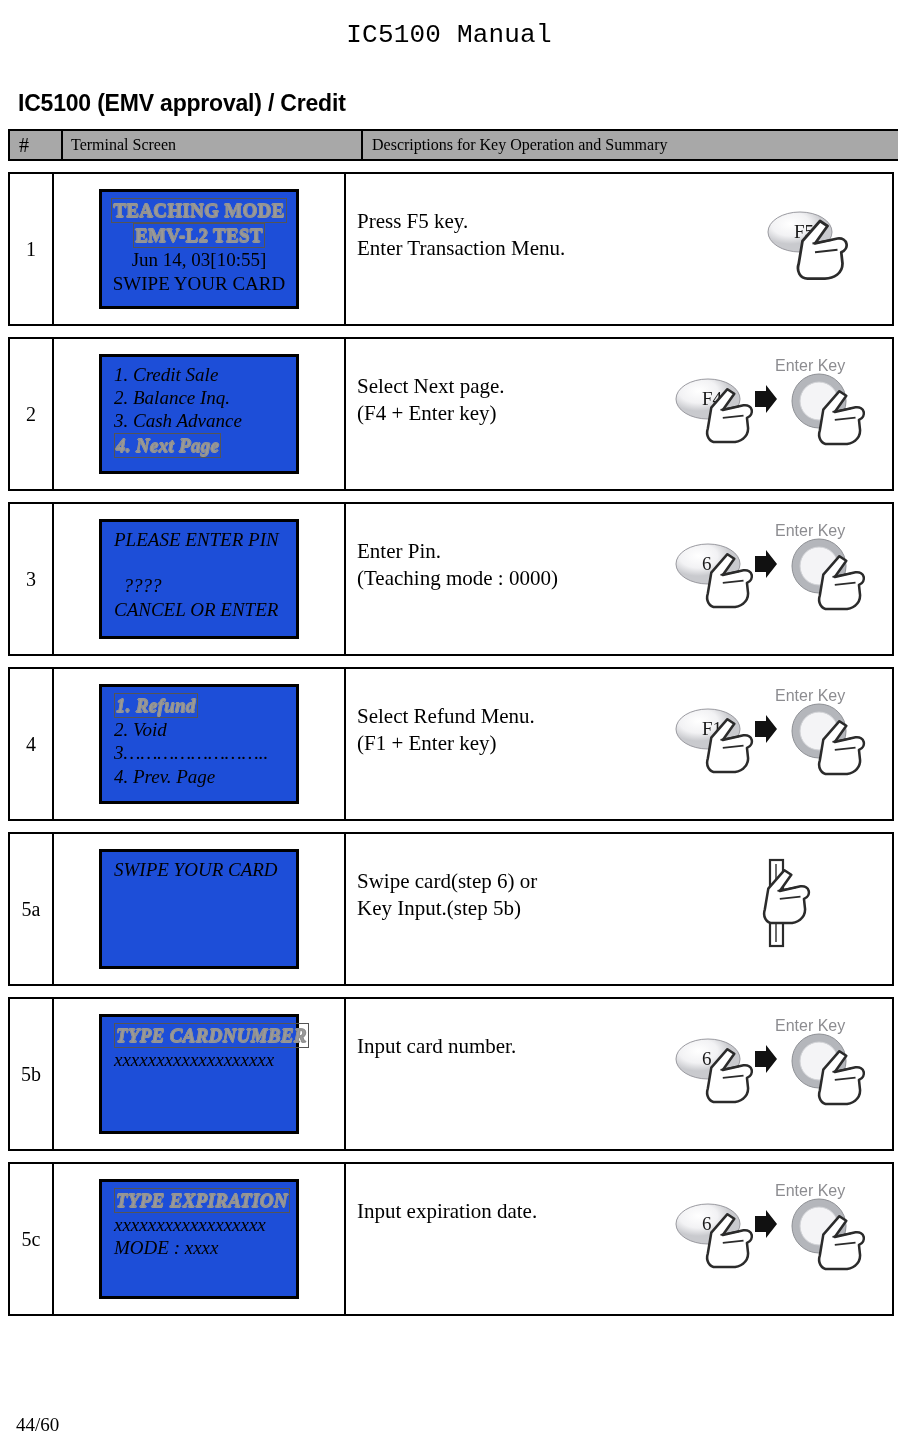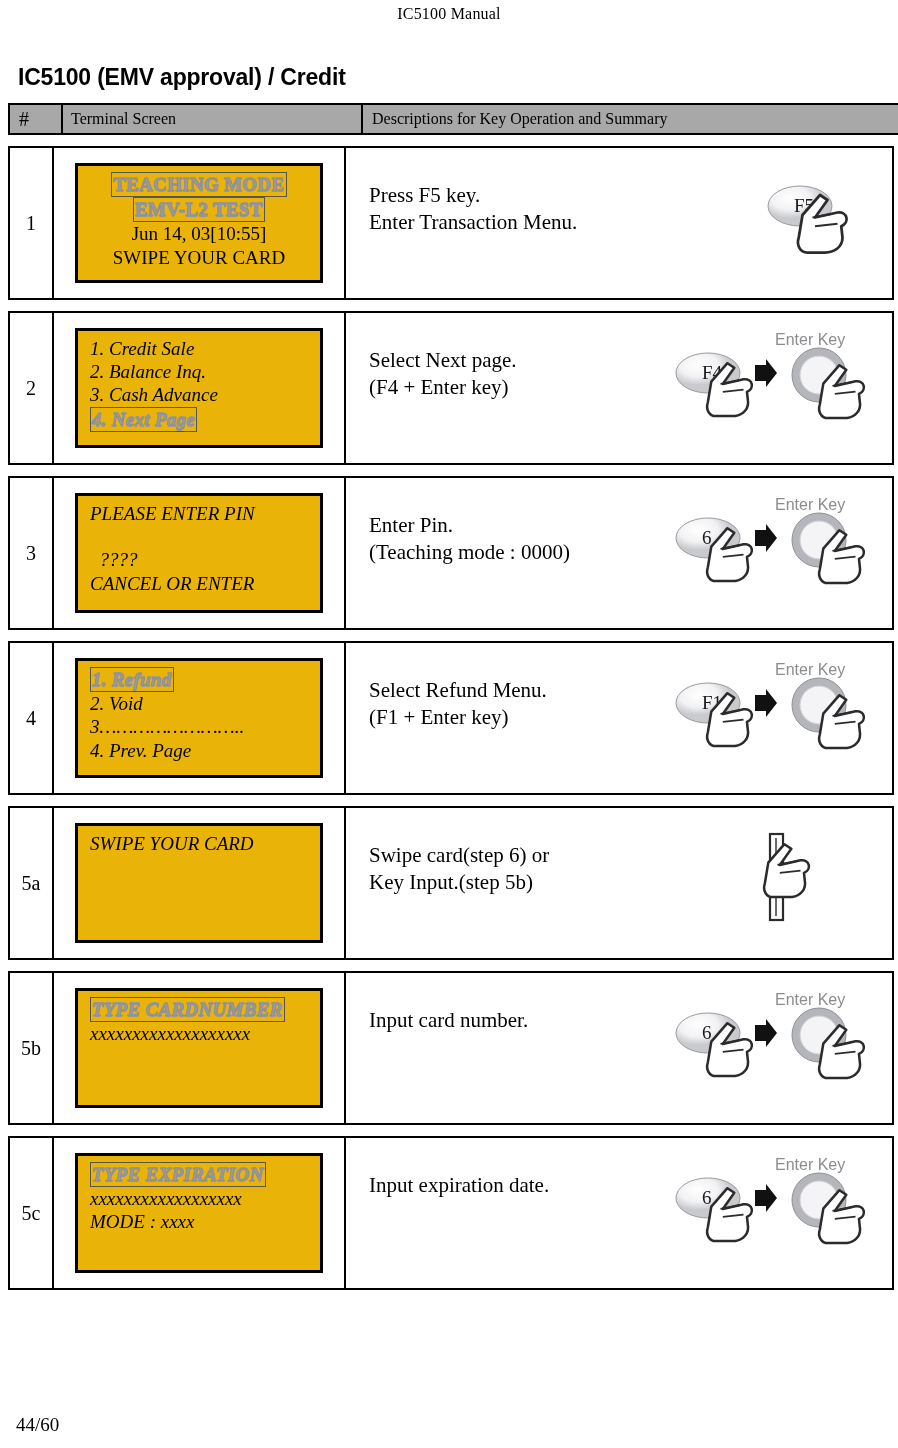--- a/index.html
+++ b/index.html
@@ -12,24 +12,25 @@
     height: 1448px;
     position: relative;
     font-family: "Liberation Serif", "DejaVu Serif", serif;
     color: #000000;
     overflow: hidden;
   }
 
   
   .doc-header {
     text-align: center;
-    font-size: 16px;
+    font-size: 26px;
     line-height: 1;
-    padding-top: 6px;
+    padding-top: 22px;
     letter-spacing: 0.2px;
+    font-family: Liberation Mono, monospace;
   }
 
   .doc-title {
     font-family: "Liberation Sans", "DejaVu Sans", sans-serif;
     font-weight: bold;
     font-size: 23px;
     margin: 42px 0 0 18px;
     letter-spacing: -0.2px;
   }
 
@@ -70,23 +71,23 @@
   td.c-num {
     width: 42px;
     text-align: center;
     font-size: 20px;
   }
   td.c-scr { width: 290px; }
   td.c-desc { width: 546px; position: relative; }
 
   
   .lcd {
-    width: 248px;
+    width: 200px;
     margin: 0 auto;
-    background: #eab308;
+    background: #1d4ed8;
     border: 3px solid #000000;
     box-sizing: border-box;
     padding: 6px 0 8px 0;
     font-size: 19px;
     line-height: 1.22;
     min-height: 120px;
   }
   .lcd .ln { white-space: pre; padding: 0 6px; }
   .lcd .ln.center { text-align: center; }
   .lcd .ln.left { text-align: left; padding-left: 12px; font-style: italic; }
@@ -107,21 +108,20 @@
   }
 
   
   .desc-text {
     position: absolute;
     left: 11px;
     top: 34px;
     font-size: 21px;
     line-height: 1.3;
     white-space: pre-line;
-    margin-left: 12px;
   }
 
   
   .key-art {
     position: absolute;
     right: 6px;
     top: 10px;
     width: 215px;
     height: 128px;
   }

